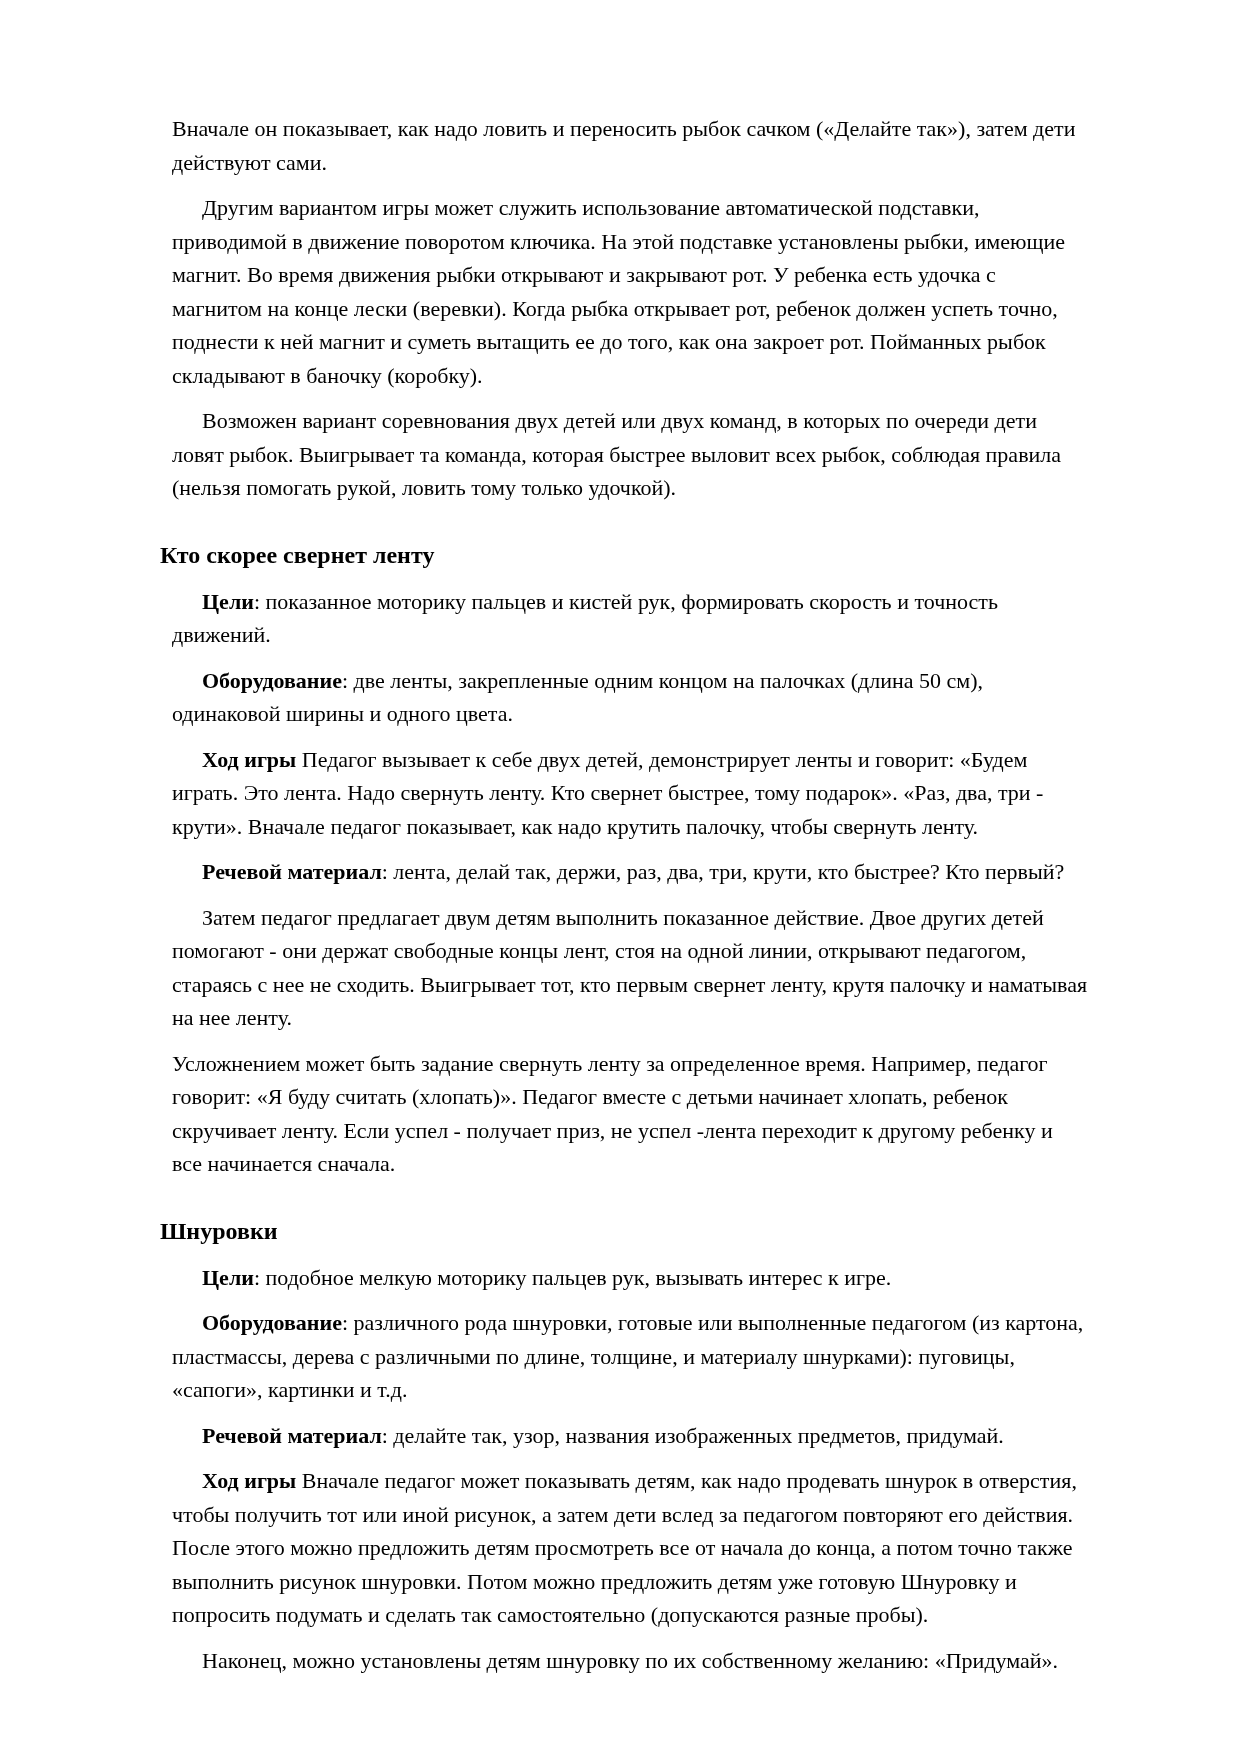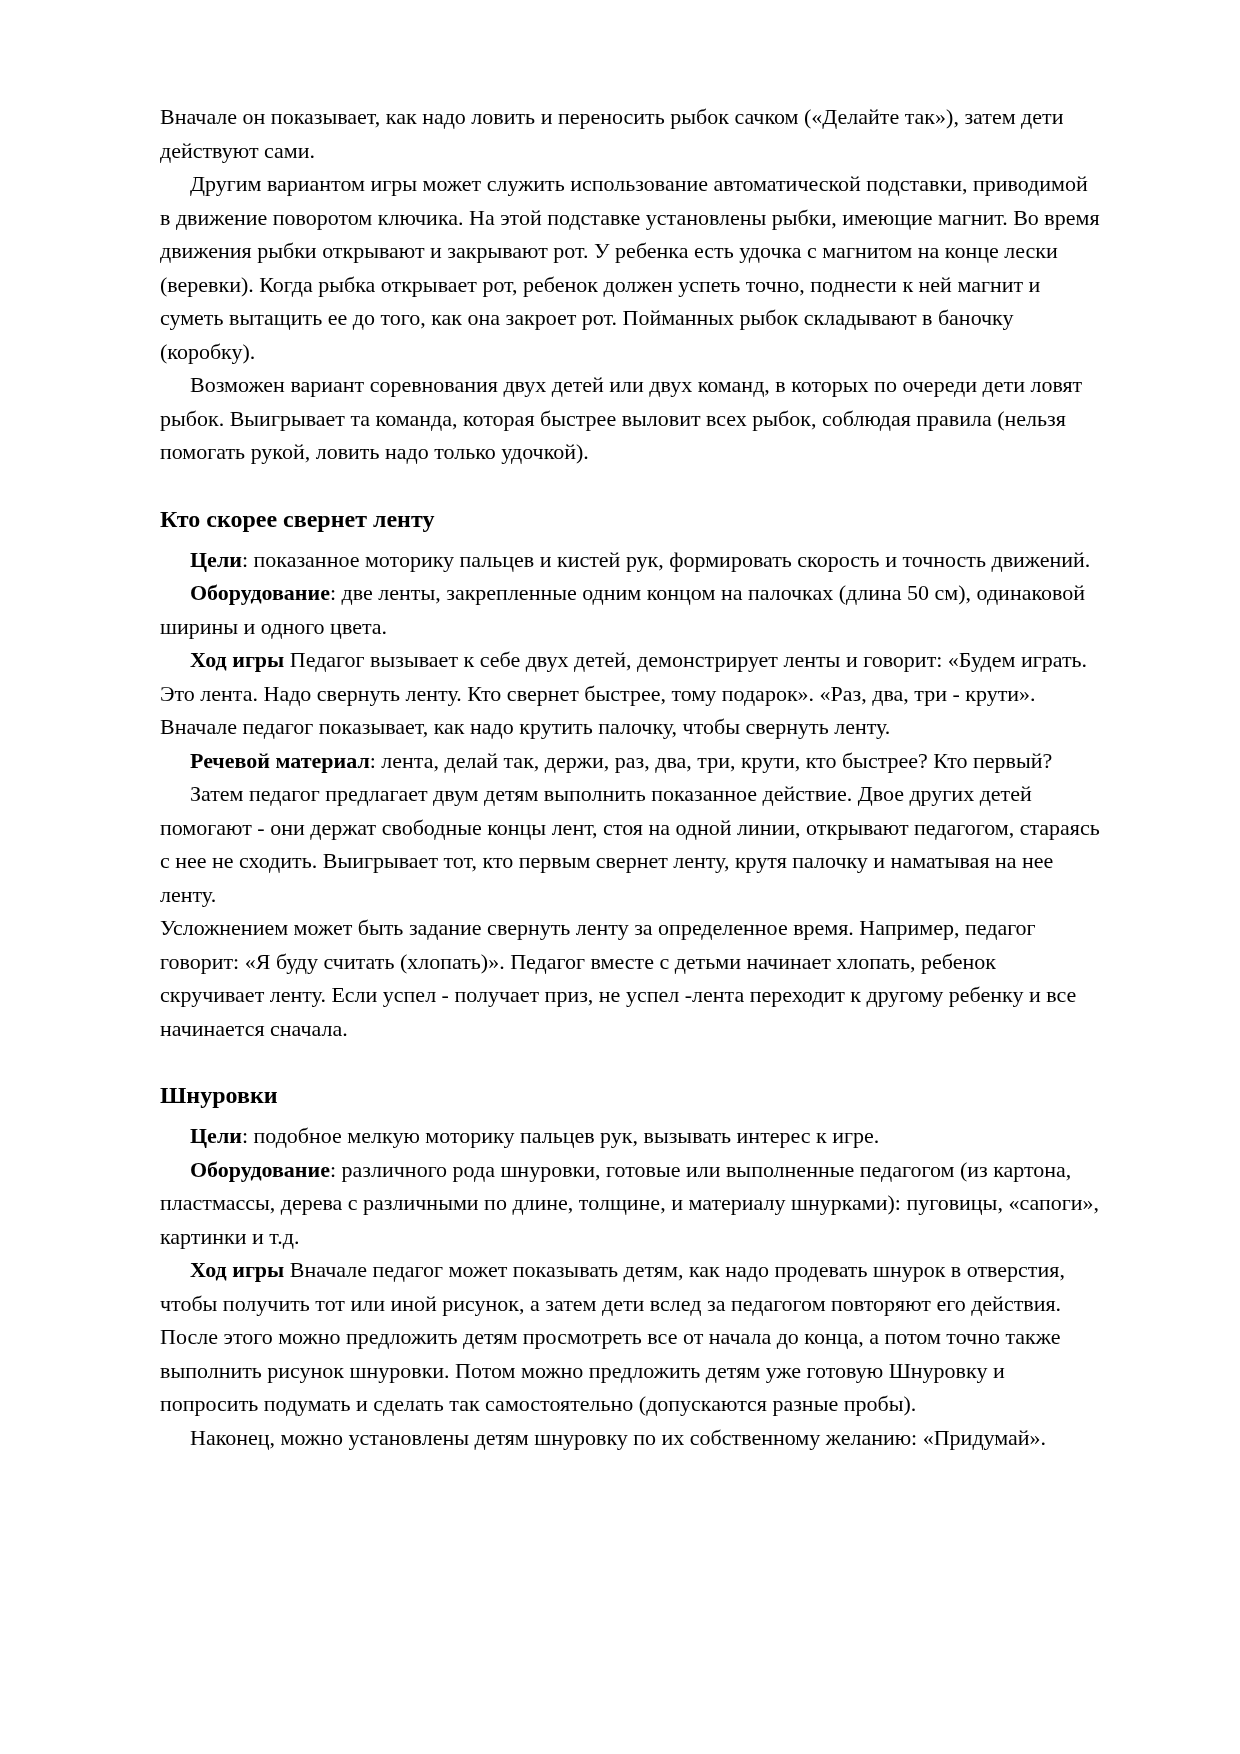--- a/index.html
+++ b/index.html
@@ -15,21 +15,21 @@
     background: #ffffff;
     box-sizing: border-box;
     padding: 100px 140px 0 160px;
     font-family: "Liberation Serif", "DejaVu Serif", serif;
     font-size: 22px;
     line-height: 33.5px;
     color: #000000;
     text-align: left;
   }
   p.para {
-    margin: 0;
+    margin: 12px;
     text-indent: 30px;
   }
   p.noindent {
     text-indent: 0;
   }
   h2.heading {
     font-family: "Liberation Serif", "DejaVu Serif", serif;
     font-weight: bold;
     font-size: 24px;
     line-height: 36px;
@@ -41,21 +41,21 @@
 </style>
 </head>
 <body>
 
 <div class="page">
 
   <p class="para noindent">Вначале он показывает, как надо ловить и переносить рыбок сачком («Делайте так»), затем дети действуют сами.</p>
 
   <p class="para">Другим вариантом игры может служить использование автоматической подставки, приводимой в движение поворотом ключика. На этой подставке установлены рыбки, имеющие магнит. Во время движения рыбки открывают и закрывают рот. У ребенка есть удочка с магнитом на конце лески (веревки). Когда рыбка открывает рот, ребенок должен успеть точно, поднести к ней магнит и суметь вытащить ее до того, как она закроет рот. Пойманных рыбок складывают в баночку (коробку).</p>
 
-  <p class="para">Возможен вариант соревнования двух детей или двух команд, в которых по очереди дети ловят рыбок. Выигрывает та команда, которая быстрее выловит всех рыбок, соблюдая правила (нельзя помогать рукой, ловить надо только удочкой).</p>
+  <p class="para">Возможен вариант соревнования двух детей или двух команд, в которых по очереди дети ловят рыбок. Выигрывает та команда, которая быстрее выловит всех рыбок, соблюдая правила (нельзя помогать рукой, ловить тому только удочкой).</p>
 
   <h2 class="heading">Кто скорее свернет ленту</h2>
 
   <p class="para"><span class="lead">Цели</span><span>: показанное моторику пальцев и кистей рук, формировать скорость и точность движений.</span></p>
 
   <p class="para"><span class="lead">Оборудование</span><span>: две ленты, закрепленные одним концом на палочках (длина 50 см), одинаковой ширины и одного цвета.</span></p>
 
   <p class="para"><span class="lead">Ход игры</span><span> Педагог вызывает к себе двух детей, демонстрирует ленты и говорит: «Будем играть. Это лента. Надо свернуть ленту. Кто свернет быстрее, тому подарок». «Раз, два, три - крути». Вначале педагог показывает, как надо крутить палочку, чтобы свернуть ленту.</span></p>
 
   <p class="para"><span class="lead">Речевой материал</span><span>: лента, делай так, держи, раз, два, три, крути, кто быстрее? Кто первый?</span></p>
@@ -64,18 +64,19 @@
 
 
   <p class="para noindent">Усложнением может быть задание свернуть ленту за определенное время. Например, педагог говорит: «Я буду считать (хлопать)». Педагог вместе с детьми начинает хлопать, ребенок скручивает ленту. Если успел - получает приз, не успел -лента переходит к другому ребенку и все начинается сначала.</p>
 
   <h2 class="heading">Шнуровки</h2>
 
   <p class="para"><span class="lead">Цели</span><span>: подобное мелкую моторику пальцев рук, вызывать интерес к игре.</span></p>
 
   <p class="para"><span class="lead">Оборудование</span><span>: различного рода шнуровки, готовые или выполненные педагогом (из картона, пластмассы, дерева с различными по длине, толщине, и материалу шнурками): пуговицы, «сапоги», картинки и т.д.</span></p>
 
+  <p class="para"><span class="lead">Речевой материал</span><span>: делайте так, узор, названия изображенных предметов, придумай.</span></p>
 
   <p class="para"><span class="lead">Ход игры</span><span> Вначале педагог может показывать детям, как надо продевать шнурок в отверстия, чтобы получить тот или иной рисунок, а затем дети вслед за педагогом повторяют его действия. После этого можно предложить детям просмотреть все от начала до конца, а потом точно также выполнить рисунок шнуровки. Потом можно предложить детям уже готовую Шнуровку и попросить подумать и сделать так самостоятельно (допускаются разные пробы).</span></p>
 
   <p class="para">Наконец, можно установлены детям шнуровку по их собственному желанию: «Придумай».</p>
 
 </div>
 
 </body></html>

